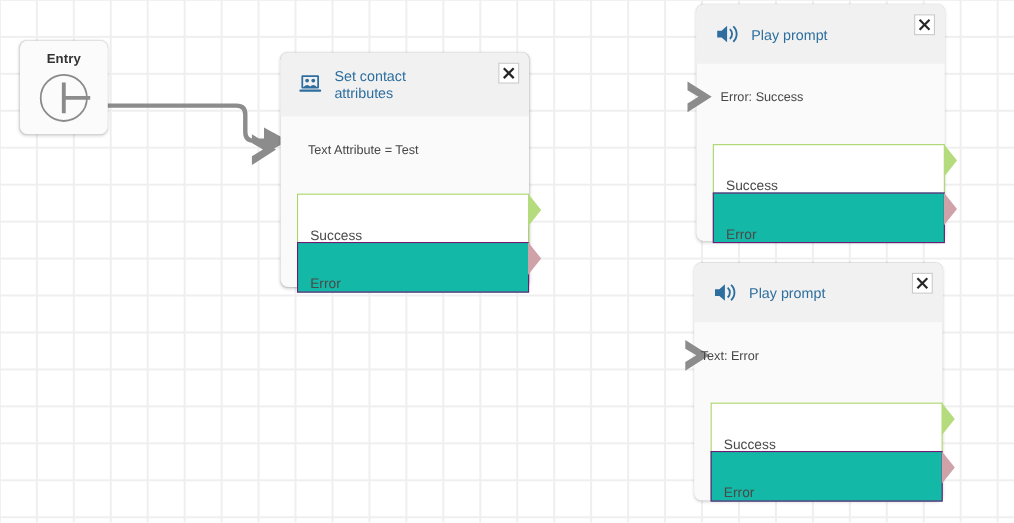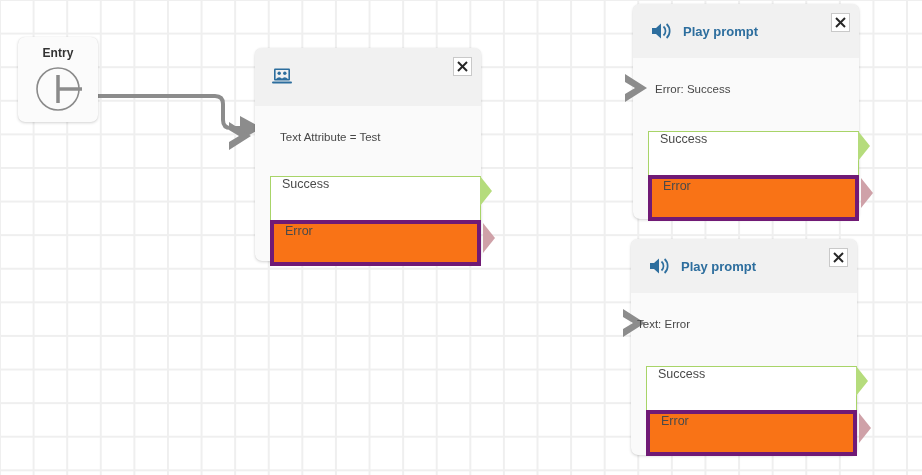--- a/index.html
+++ b/index.html
@@ -63,21 +63,21 @@
   }
   .node-icon {
     flex: 0 0 auto;
     display: flex;
     align-items: center;
     justify-content: center;
     color: #2d6e9e;
   }
   .node-title {
     font-size: 13px;
-    font-weight: bold;
+    font-weight: normal;
     color: #2d6e9e;
     line-height: 15px;
   }
   .close-btn {
     position: absolute;
     width: 19px;
     height: 19px;
     border: 1px solid #c9c9c9;
     background: #ffffff;
     box-sizing: border-box;
@@ -100,36 +100,36 @@
   .in-arrow {
     position: absolute;
     pointer-events: none;
   }
 
   
   .out-row {
     position: absolute;
     box-sizing: border-box;
     display: flex;
-    align-items: flex-start;
+    align-items: flex-end;
     height: 46px;
   }
   .out-row .label {
     font-size: 12.5px;
     color: #4a4a4a;
     padding-left: 11px;
     white-space: nowrap;
   }
   .out-success {
     background: #ffffff;
     border: 1px solid #a8d468;
   }
   .out-error {
-    background: #f97316;
-    border: 4px solid #701a75;
+    background: #14b8a6;
+    border: 1px solid #701a75;
   }
   .out-chevron {
     position: absolute;
     top: 0;
     pointer-events: none;
   }
 
   
   #connector {
     position: absolute;
@@ -164,20 +164,21 @@
         <svg width="22" height="20" viewBox="0 0 22 20">
           <rect x="2" y="1.5" width="16" height="12" rx="1" fill="#2d6e9e"></rect>
           <rect x="3.6" y="3" width="12.8" height="9" fill="#f1f1f1"></rect>
           <circle cx="7.2" cy="6.2" r="1.7" fill="#2d6e9e"></circle>
           <circle cx="12.8" cy="6.2" r="1.7" fill="#2d6e9e"></circle>
           <path d="M4 12 q3.2 -3.4 6.4 0 z" fill="#2d6e9e"></path>
           <path d="M9.6 12 q3.2 -3.4 6.4 0 z" fill="#2d6e9e"></path>
           <rect x="0" y="14.4" width="20" height="2" rx="1" fill="#2d6e9e"></rect>
         </svg>
       </span>
+      <span class="node-title" style="max-width:118px;">Set contact attributes</span>
       <span class="close-btn" style="right:9px; top:9px;">
         <svg width="13" height="13" viewBox="0 0 13 13">
           <line x1="2" y1="2" x2="11" y2="11" stroke="#262626" stroke-width="2"></line>
           <line x1="11" y1="2" x2="2" y2="11" stroke="#262626" stroke-width="2"></line>
         </svg>
       </span>
     </div>
 
     <div class="node-body" style="height:155px;">
       <svg class="in-arrow" style="left:-28px; top:10px;" width="34" height="40">

